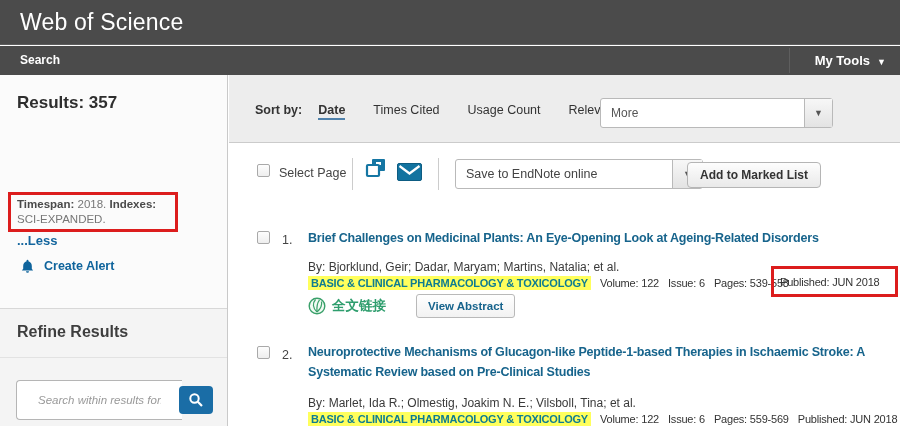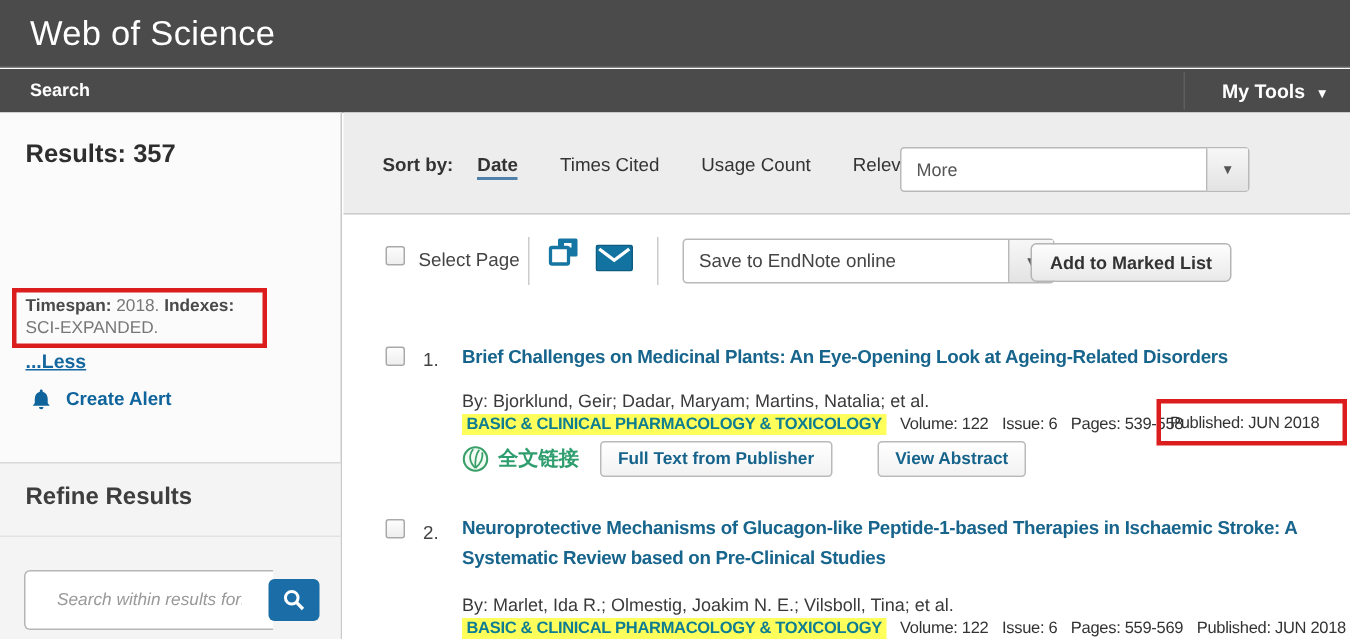--- a/index.html
+++ b/index.html
@@ -16,21 +16,21 @@
   .mytools-divider { position:absolute; right:110px; top:2px; width:1px; height:25px; background:#5e5e5e; }
 
   
   .sidebar { position:absolute; left:0; top:75px; width:228px; height:351px; background:#fbfbfb; border-right:1px solid #c9c9c9; }
   .results-count { position:absolute; left:17px; top:18px; font-size:17px; font-weight:bold; color:#2e2e2e; }
   .results-source { position:absolute; left:17px; top:43px; font-size:10.5px; font-style:italic; color:#777; }
   .query-block { position:absolute; left:17px; top:73px; width:198px; font-size:12px; line-height:17px; color:#555; }
   .query-block b { color:#2e2e2e; }
   .timespan-box { position:absolute; left:8px; top:117px; width:170px; border:3px solid #dc1d1d; padding:2px 6px; font-size:11.5px; line-height:15px; color:#777; background:transparent; }
   .timespan-box b { color:#4a4a4a; }
-  .less-link { position:absolute; left:17px; top:158px; font-size:13px; font-weight:bold; color:#14669e; cursor:pointer;text-decoration:underline; }
+  .less-link { position:absolute; left:17px; top:158px; font-size:13px; font-weight:bold; color:#14669e; cursor:pointer; }
   .create-alert { position:absolute; left:20px; top:183px; display:flex; align-items:center; gap:9px; cursor:pointer; }
   .create-alert span { font-size:12.5px; font-weight:bold; color:#0f649c; }
   .refine-section { position:absolute; left:0; top:233px; width:227px; height:118px; background:#f4f4f4; border-top:1px solid #d8d8d8; }
   .refine-title { position:absolute; left:17px; top:14px; font-size:16px; font-weight:bold; color:#3e3e3e; }
   .refine-divider { position:absolute; left:0; top:48px; width:227px; height:1px; background:#e2e2e2; }
   .refine-search { position:absolute; left:16px; top:71px; display:flex; align-items:center; }
   .refine-input { width:166px; height:40px; border:1px solid #b5b5b5; border-right:none; border-radius:4px 0 0 4px; background:#fff; font-size:11.5px; font-style:italic; color:#555; padding:0 21px; font-family:"Liberation Sans", sans-serif; outline:none; }
   .refine-input::placeholder { color:#999; font-style:italic; }
   .refine-btn { width:34px; height:28px; border:none; border-radius:4px; margin-left:-3px; background:#1a6da6; display:flex; align-items:center; justify-content:center; cursor:pointer; }
 
@@ -178,21 +178,20 @@
   <div class="r1-buttons">
     <div class="fulltext-cn">
       <svg width="18" height="18" viewBox="0 0 18 18">
         <circle cx="9" cy="9" r="7.8" fill="#f2fbf4" stroke="#3aa06a" stroke-width="1.4"></circle>
         <path d="M9 15 C4.5 11 4.5 6 7.5 2.5" fill="none" stroke="#3aa06a" stroke-width="1.2"></path>
         <path d="M9 15 C8.5 9.5 9.5 5.5 11.5 2.8" fill="none" stroke="#3aa06a" stroke-width="1.2"></path>
         <path d="M9 15 C13 11.5 14.2 8 13.5 4.5" fill="none" stroke="#3aa06a" stroke-width="1.2"></path>
       </svg>
       <span>全文链接</span>
     </div>
-    <button class="result-btn">Full Text from Publisher</button>
     <button class="result-btn abstract">View Abstract</button>
   </div>
 
   <div class="checkbox r2-cb"></div>
   <div class="r2-num">2.</div>
   <div class="r2-title">Neuroprotective Mechanisms of Glucagon-like Peptide-1-based Therapies in Ischaemic Stroke: A Systematic Review based on Pre-Clinical Studies</div>
   <div class="r2-authors">By: Marlet, Ida R.; Olmestig, Joakim N. E.; Vilsboll, Tina; et al.</div>
   <div class="r2-jline jline">
     <span class="journal-hl">BASIC &amp; CLINICAL PHARMACOLOGY &amp; TOXICOLOGY</span>
     <span>Volume: 122</span>

